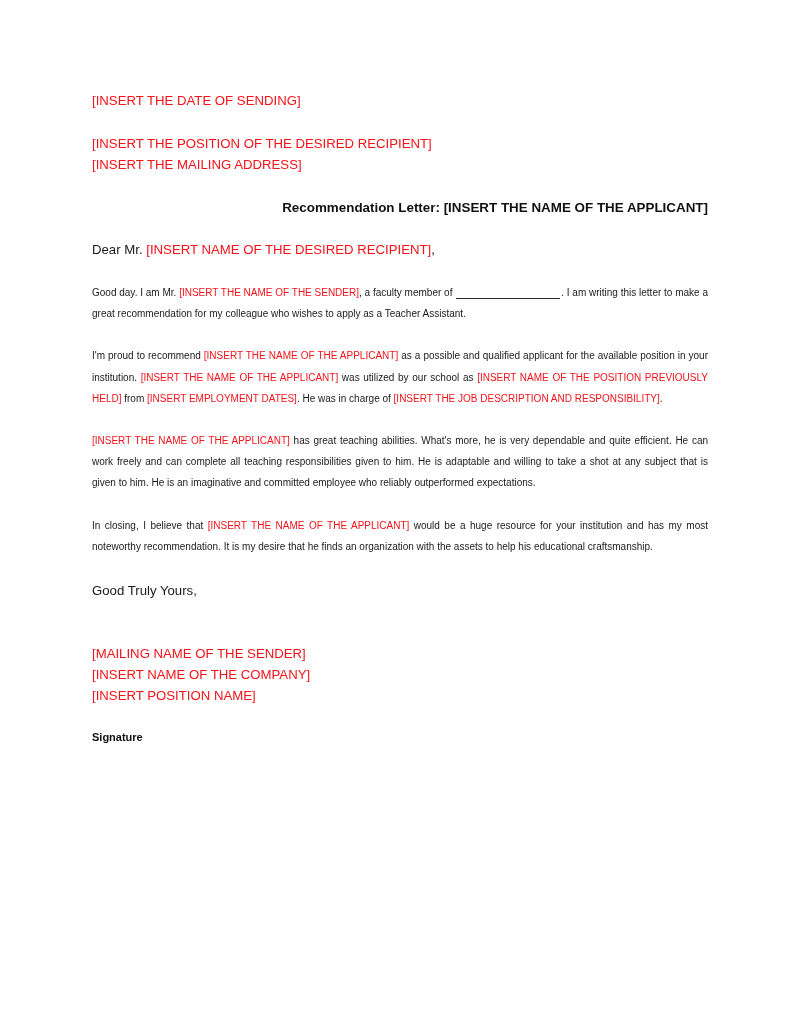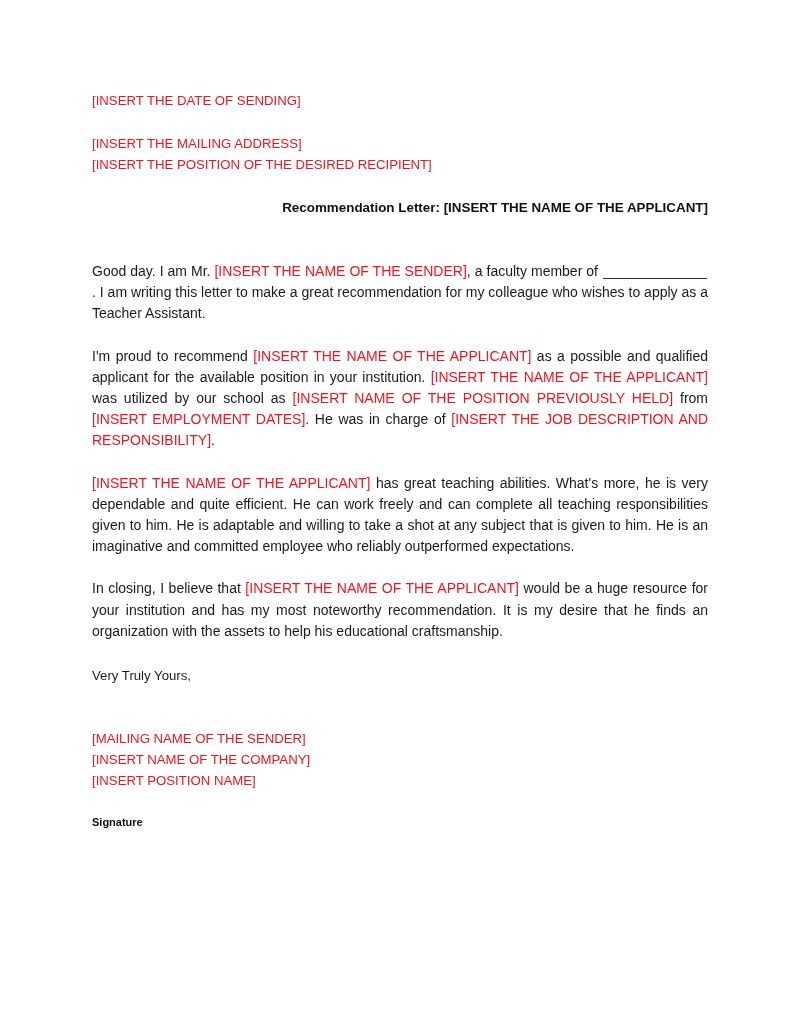--- a/index.html
+++ b/index.html
@@ -55,21 +55,21 @@
     text-align: right;
   }
   .signature-word {
     font-size: 11px;
     line-height: 21px;
     font-weight: bold;
     color: #111111;
   }
   p.para {
     margin: 0;
-    font-size: 14px;
+    font-size: 10px;
     line-height: 21.2px;
     text-align: justify;
     text-justify: inter-word;
     color: #1a1a1a;
   }
   .fill-blank {
     display: inline-block;
     width: 104px;
     border-bottom: 1.4px solid #2a2a2a;
     vertical-align: -3px;
@@ -79,49 +79,52 @@
 </head>
 <body>
 
 <div class="page">
   <div class="doc-body">
 
     <div class="line red">[INSERT THE DATE OF SENDING]</div>
 
     <div class="gap-date"></div>
 
+    <div class="line red">[INSERT THE POSITION OF THE DESIRED RECIPIENT]</div>
     <div class="line red">[INSERT THE MAILING ADDRESS]</div>
-    <div class="line red">[INSERT THE POSITION OF THE DESIRED RECIPIENT]</div>
 
     <div class="gap-after-recipient"></div>
 
     <div class="title">Recommendation Letter: [INSERT THE NAME OF THE APPLICANT]</div>
 
     <div class="gap-after-title"></div>
 
+    <div class="line">
+      <span>Dear Mr. </span><span class="red">[INSERT NAME OF THE DESIRED RECIPIENT]</span><span>,</span>
+    </div>
 
     <div class="gap-after-dear"></div>
 
     <p class="para"><span>Good day. I am Mr. </span><span class="red">[INSERT THE NAME OF THE SENDER]</span><span>, a faculty member of </span><span class="fill-blank"></span><span>. I am writing this letter to make a great recommendation for my colleague who wishes to apply as a Teacher Assistant.</span></p>
 
     <div class="gap-para"></div>
 
     <p class="para"><span>I'm proud to recommend </span><span class="red">[INSERT THE NAME OF THE APPLICANT]</span><span> as a possible and qualified applicant for the available position in your institution. </span><span class="red">[INSERT THE NAME OF THE APPLICANT]</span><span> was utilized by our school as </span><span class="red">[INSERT NAME OF THE POSITION PREVIOUSLY HELD]</span><span> from </span><span class="red">[INSERT EMPLOYMENT DATES]</span><span>. He was in charge of </span><span class="red">[INSERT THE JOB DESCRIPTION AND RESPONSIBILITY]</span><span>.</span></p>
 
     <div class="gap-para"></div>
 
     <p class="para"><span class="red">[INSERT THE NAME OF THE APPLICANT]</span><span> has great teaching abilities. What's more, he is very dependable and quite efficient. He can work freely and can complete all teaching responsibilities given to him. He is adaptable and willing to take a shot at any subject that is given to him. He is an imaginative and committed employee who reliably outperformed expectations.</span></p>
 
     <div class="gap-para"></div>
 
     <p class="para"><span>In closing, I believe that </span><span class="red">[INSERT THE NAME OF THE APPLICANT]</span><span> would be a huge resource for your institution and has my most noteworthy recommendation. It is my desire that he finds an organization with the assets to help his educational craftsmanship.</span></p>
 
     <div class="gap-before-closing"></div>
 
-    <div class="line">Very Truly Yours,</div>
+    <div class="line">Good Truly Yours,</div>
 
     <div class="gap-before-signblock"></div>
 
     <div class="line red">[MAILING NAME OF THE SENDER]</div>
     <div class="line red">[INSERT NAME OF THE COMPANY]</div>
     <div class="line red">[INSERT POSITION NAME]</div>
 
     <div class="gap-before-signature"></div>
 
     <div class="signature-word">Signature</div>

